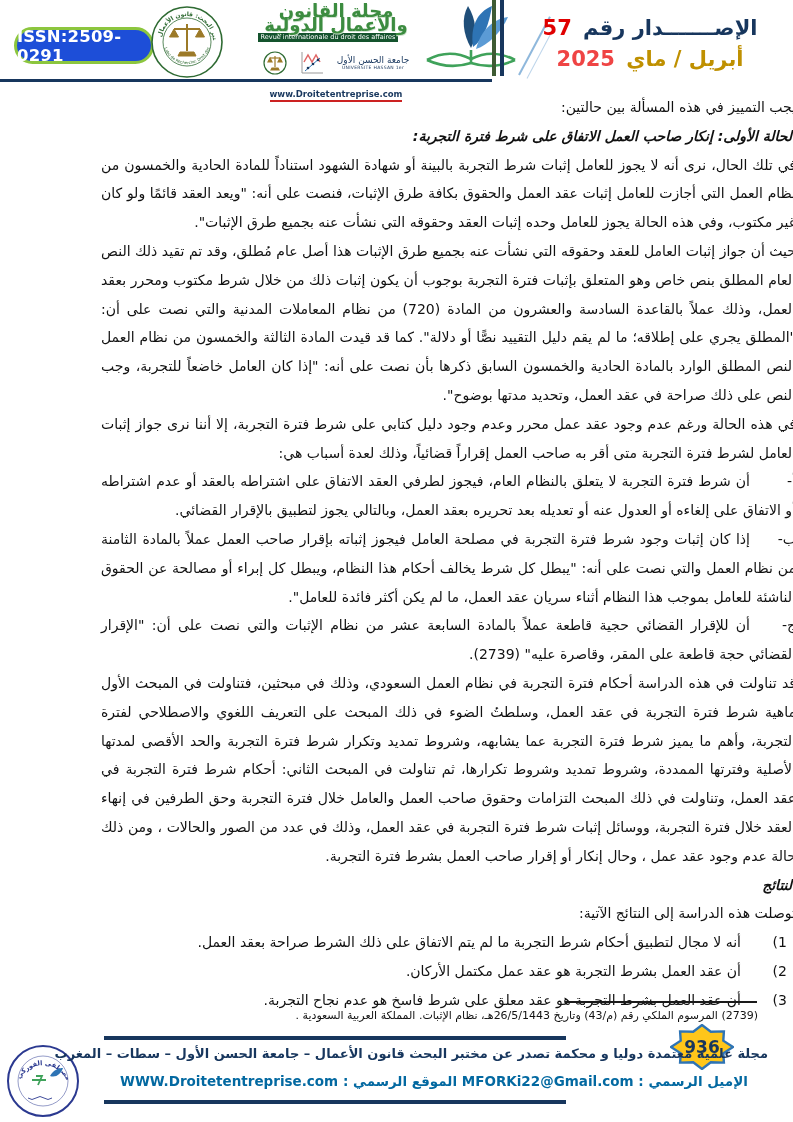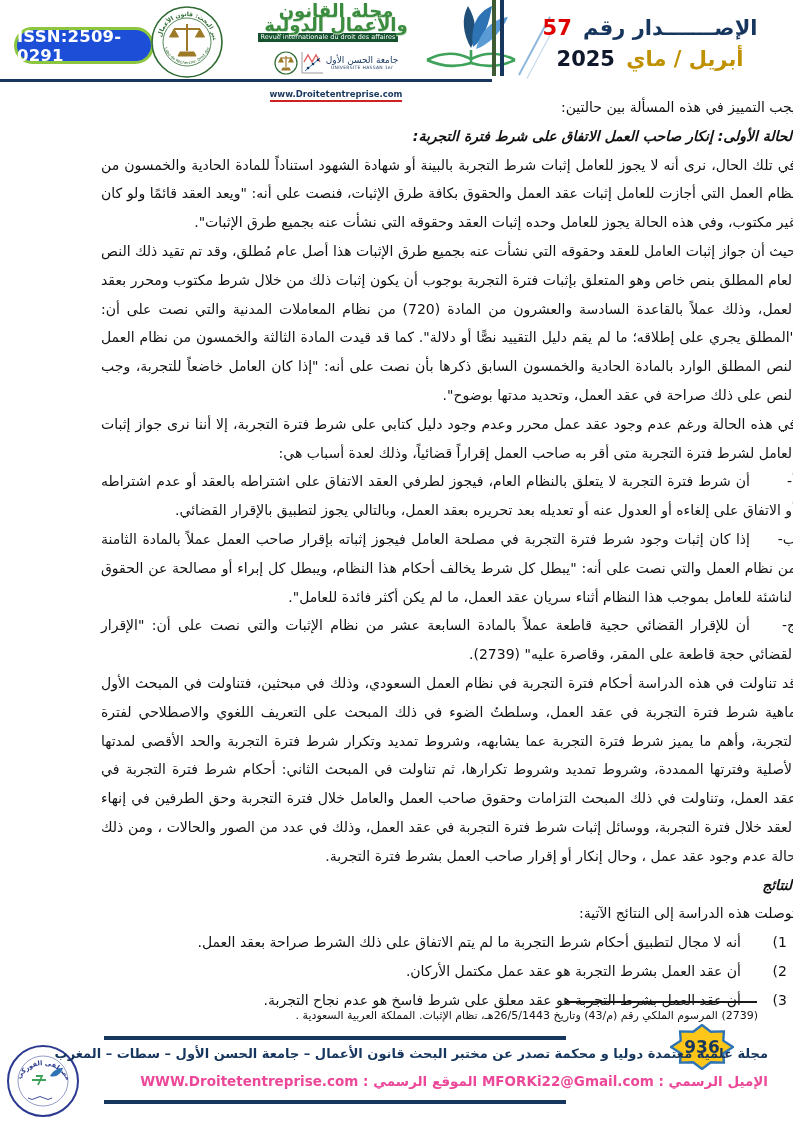--- a/index.html
+++ b/index.html
@@ -14,35 +14,35 @@
   .issn-pill {
     position:absolute; left:14px; top:27px; width:140px; height:37px;
     background:#1d4ed8; border:3px solid #8CC63E; border-radius:20px;
     color:#fff; font-weight:bold; font-size:16.5px;
     display:flex; align-items:center; justify-content:center; letter-spacing:.2px;
   }
   .lab-logo { position:absolute; left:150px; top:5px; width:74px; height:74px; }
   .journal-logo { position:absolute; left:250px; top:4px; width:172px; height:80px; text-align:center; }
   .jl-title { color:#3C8C40; font-weight:bold; font-size:18px; line-height:14px; text-shadow:0.5px 0.5px 0 #cfe3cf; }
   .jl-bar { background:#14532d; color:#fff; font-size:6.5px; line-height:9px; margin:1px 24px 0 8px; }
-  .jl-mid { display:flex; align-items:center; justify-content:center; gap:0; margin-top:2px; height:38px; }
+  .jl-mid { display:flex; align-items:center; justify-content:center; gap:11px; margin-top:2px; height:38px; }
   .univ { color:#17365D; text-align:center; }
   .univ .u-ar { font-size:9px; line-height:10px; }
   .univ .u-fr { font-size:4.5px; line-height:6px; letter-spacing:.3px; }
   .jl-site { display:inline-block; color:#17365D; font-weight:bold; font-size:8.5px; border-bottom:2px solid #C22; padding-bottom:1px; margin-top:1px; }
   .book-logo { position:absolute; left:415px; top:2px; width:104px; height:84px; }
   .vbar1 { position:absolute; left:492px; top:0; width:4px; height:76px; background:#3E5B33; }
   .vbar2 { position:absolute; left:500px; top:0; width:4px; height:76px; background:#17365D; }
   .slash { position:absolute; left:519px; top:74px; width:66px; height:2px; background:#8FB8DC; transform:rotate(-62deg); transform-origin:left center; }
   .slash.s2 { left:527px; top:78px; width:52px; height:1px; opacity:.6; }
   .issue-block { position:absolute; left:512px; top:16px; width:276px; direction:rtl; text-align:center; }
   .issue-l1 { font-size:21px; font-weight:bold; color:#17365D; white-space:nowrap; }
   .issue-l1 .num { color:#E00000; padding-right:4px; }
   .issue-l2 { font-size:21px; font-weight:bold; color:#BF9000; margin-top:7px; white-space:nowrap; }
-  .issue-l2 .yr { color:#0f172a; padding-right:4px; }
+  .issue-l2 .yr { color:#ef4444; padding-right:4px; }
   .header-rule { position:absolute; left:0; top:79px; width:492px; height:3px; background:#17365D; }
 
   
   .body-text {
     position:absolute; left:63px; top:93px; width:695px;
     direction:rtl; text-align:justify;
     font-size:14px; line-height:28.8px;margin-left:38px;
   }
   .body-text p { margin:0; }
   .bold { font-weight:bold;font-style:italic; }
@@ -50,21 +50,21 @@
   .result-item { padding-right:9px; margin-top:3px; }
 
   
   .fn-rule { position:absolute; left:565px; top:1001px; width:192px; height:2px; background:#1a1a1a; }
   .footnote { position:absolute; left:63px; width:695px; top:1008px; direction:rtl; text-align:right; font-size:11px; line-height:16px; }
 
   
   .f-rule-top    { position:absolute; left:104px; top:1036px; width:462px; height:3.5px; background:#17365D; }
   .f-rule-bottom { position:absolute; left:104px; top:1100px; width:462px; height:3.5px; background:#17365D; }
   .f-line1 { position:absolute; left:120px; width:648px; top:1046px; direction:rtl; text-align:right; color:#17365D; font-weight:bold; font-size:13px; white-space:nowrap; }
-  .f-line2 { position:absolute; left:120px; width:648px; top:1073px; direction:rtl; text-align:right; color:#ec4899; font-weight:bold; font-size:13.5px; white-space:nowrap; }
+  .f-line2 { position:absolute; left:120px; width:648px; top:1073px; direction:rtl; text-align:left; color:#0369a1; font-weight:bold; font-size:13.5px; white-space:nowrap; }
   .f-line2 bdi { font-weight:bold; }
   .badge { position:absolute; left:670px; top:1024px; width:64px; height:46px; }
   .stamp { position:absolute; left:6px; top:1044px; width:74px; height:74px; }
 </style>
 </head>
 <body>
 
 <div class="page">
 
   <div class="issn-pill">

